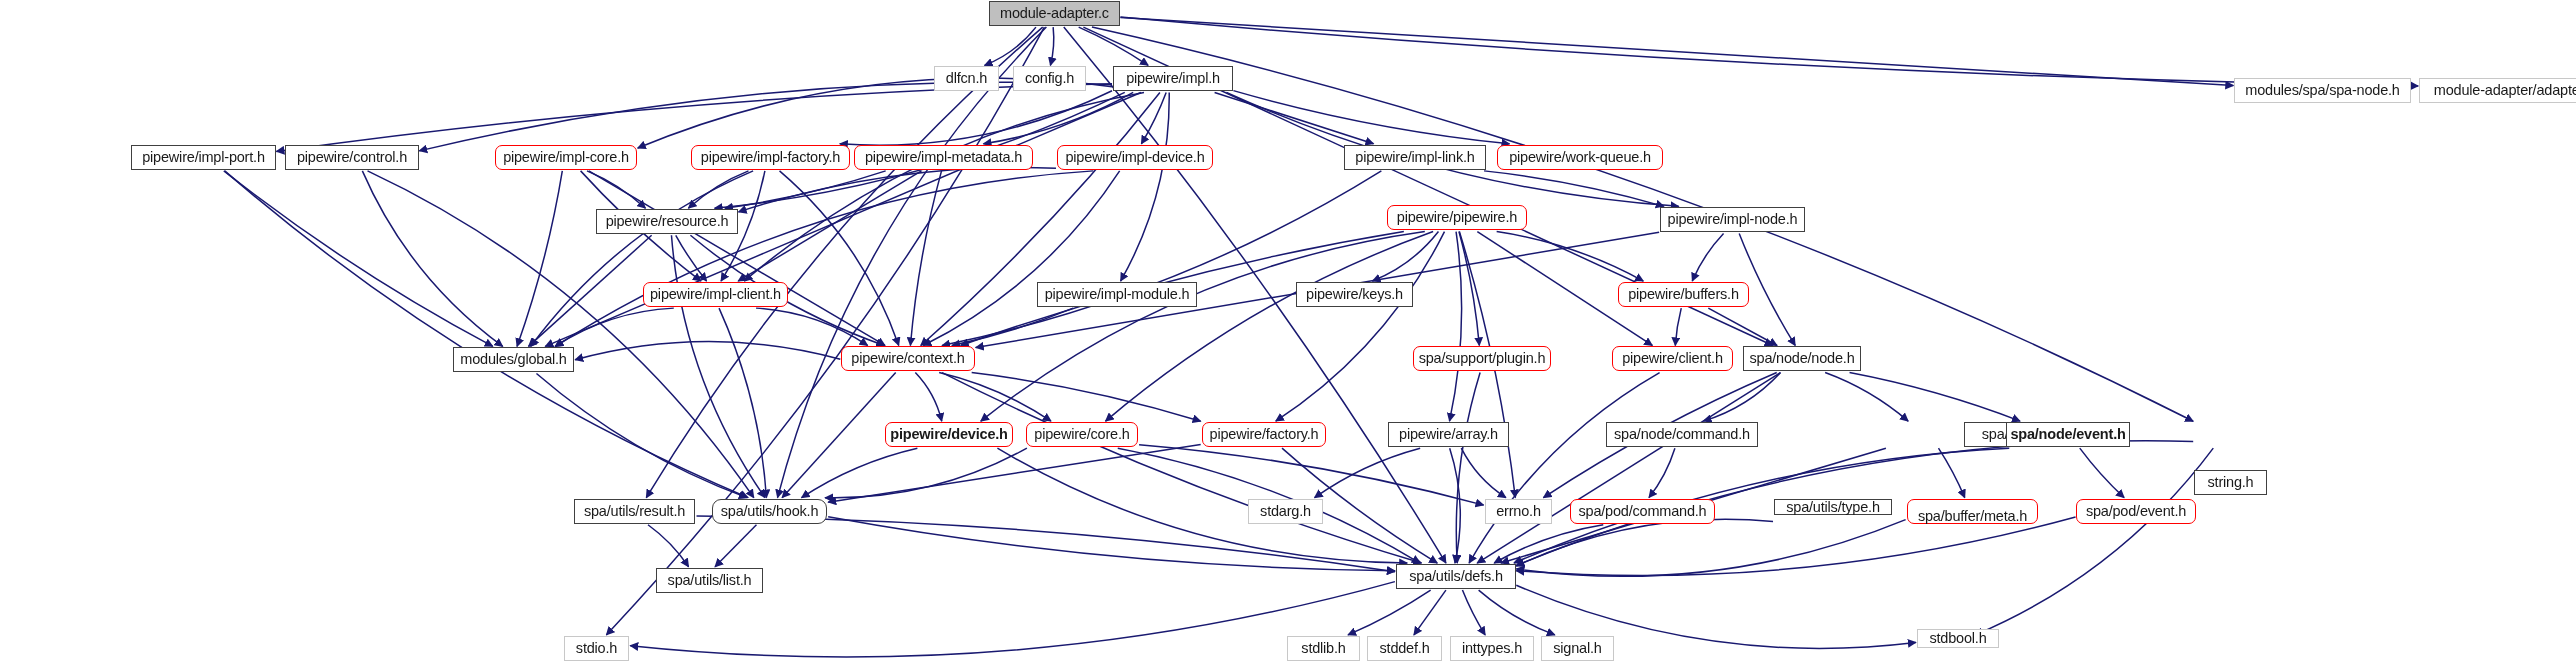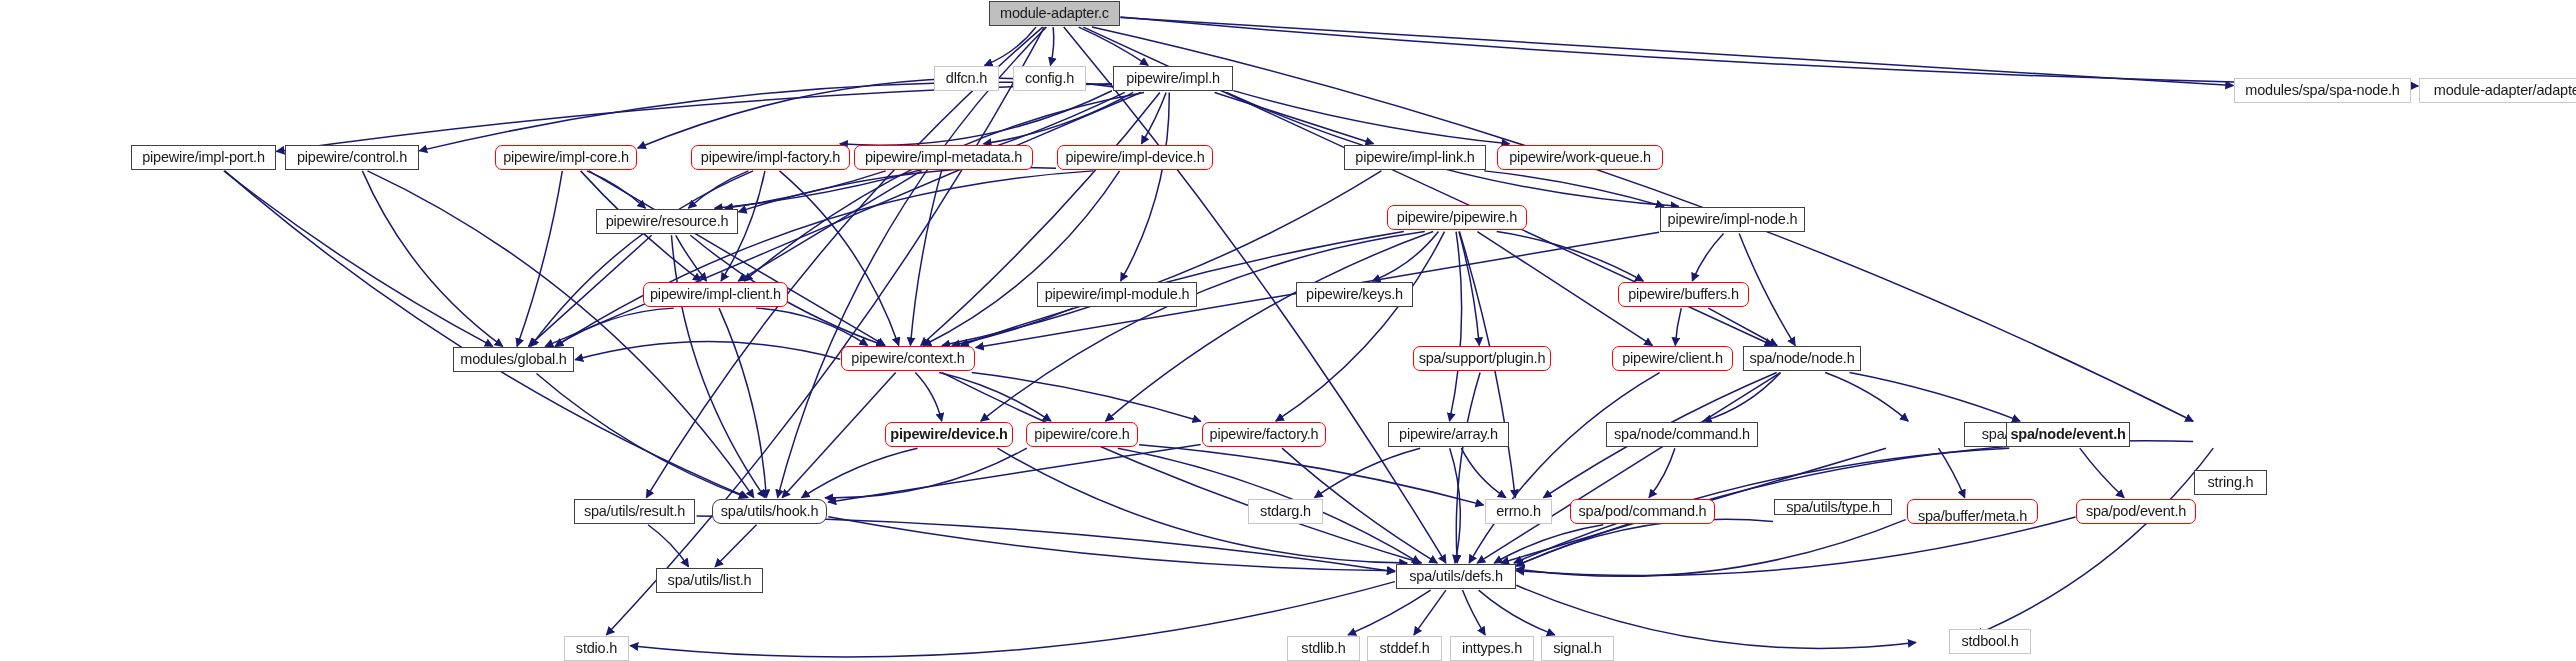--- a/index.html
+++ b/index.html
@@ -290,18 +290,18 @@
       </div>
       <div class="node-box light" style="left: 1367px; top: 636px; width: 75px; height: 25px;">
         <span class="node-label">stddef.h</span>
       </div>
       <div class="node-box light" style="left: 1450px; top: 636px; width: 84px; height: 25px;">
         <span class="node-label">inttypes.h</span>
       </div>
       <div class="node-box light" style="left: 1541px; top: 636px; width: 73px; height: 25px;">
         <span class="node-label">signal.h</span>
       </div>
-      <div class="node-box light" style="left: 1917px; top: 629px; width: 82px; height: 25px; margin-left: 32px;">
+      <div class="node-box light" style="left: 1917px; top: 629px; width: 82px; height: 19px;">
         <span class="node-label">stdbool.h</span>
       </div>
     </div>
 </div>
 
 
 </body></html>

